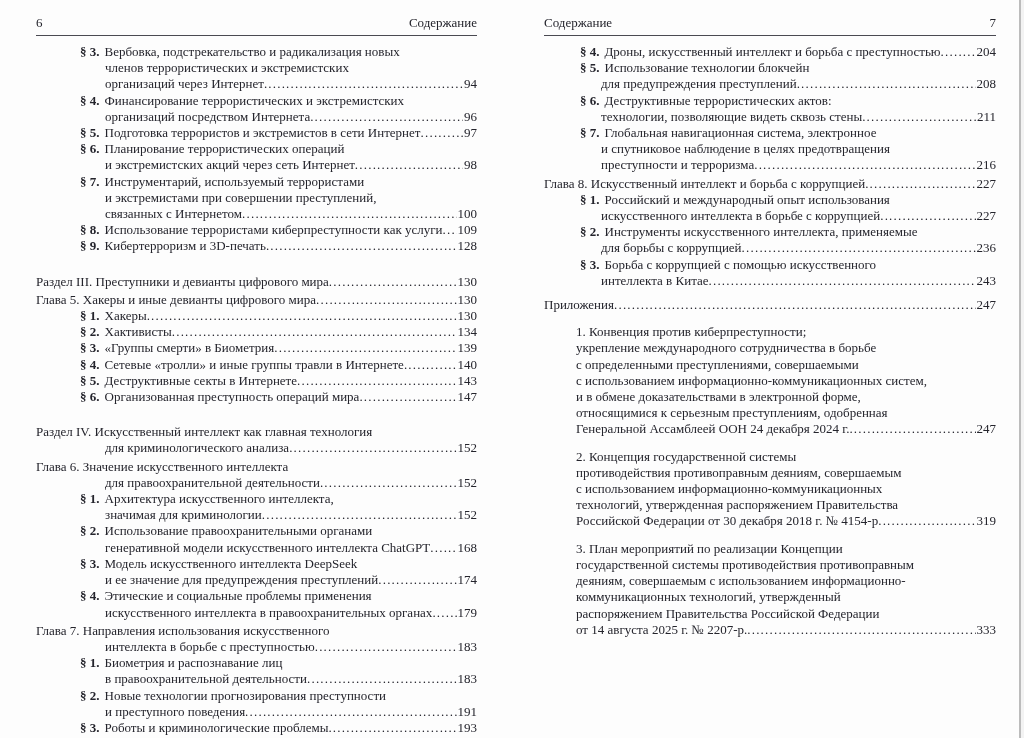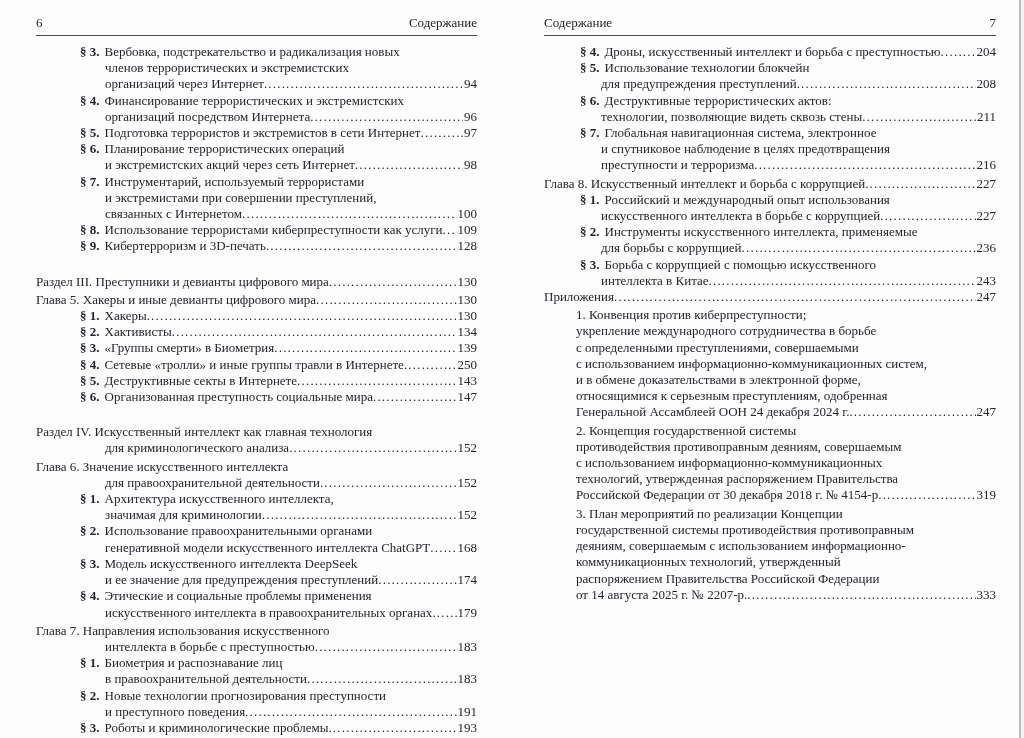--- a/index.html
+++ b/index.html
@@ -21,22 +21,22 @@
     padding-top:16px; padding-bottom:5px;
     border-bottom:1px solid #4a4a52;
     font-size:13px; line-height:14px;
   }
 
   .toc { margin-top:8px; font-size:13px; line-height:16.2px; }
 
   .entry { margin:0; }
   .entry.section { margin-top:19px; }
   .entry.chapter { margin-top:2px; }
-  .entry.appendix-head { margin-top:0; }
-  .entry.appendix-item { margin-top:2px; }
+  .entry.appendix-head { margin-top:8px; }
+  .entry.appendix-item { margin-top:11px; }
 
   .line { display:flex; align-items:baseline; white-space:nowrap; }
   .para .line-first { margin-left:var(--i1); }
   .para .line-cont  { margin-left:var(--i2); }
   .section .line-first, .chapter .line-first, .appendix-head .line-first { margin-left:0; }
   .section .line-cont, .chapter .line-cont { margin-left:var(--i2); }
   .appendix-item .line { margin-left:var(--iapp); }
 
   .lbl { font-weight:bold; margin-right:5px; }
   .section .txt, .chapter .txt, .appendix-head .txt { font-weight:normal; }
@@ -172,35 +172,35 @@
             <span class="txt">«Группы смерти» в Биометрия</span>
             <span class="dots"></span>
             <span class="pg">139</span>
           </div>
         </div>
         <div class="entry para">
           <div class="line line-first">
             <span class="lbl">§ 4.</span>
             <span class="txt">Сетевые «тролли» и иные группы травли в Интернете</span>
             <span class="dots"></span>
-            <span class="pg">250</span>
+            <span class="pg">140</span>
           </div>
         </div>
         <div class="entry para">
           <div class="line line-first">
             <span class="lbl">§ 5.</span>
             <span class="txt">Деструктивные секты в Интернете</span>
             <span class="dots"></span>
             <span class="pg">143</span>
           </div>
         </div>
         <div class="entry para">
           <div class="line line-first">
             <span class="lbl">§ 6.</span>
-            <span class="txt">Организованная преступность социальные мира</span>
+            <span class="txt">Организованная преступность операций мира</span>
             <span class="dots"></span>
             <span class="pg">147</span>
           </div>
         </div>
         <div class="entry section">
           <div class="line line-first">
             <span class="txt">Раздел IV. Искусственный интеллект как главная технология</span>
           </div>
           <div class="line line-cont">
             <span class="txt">для криминологического анализа</span>

